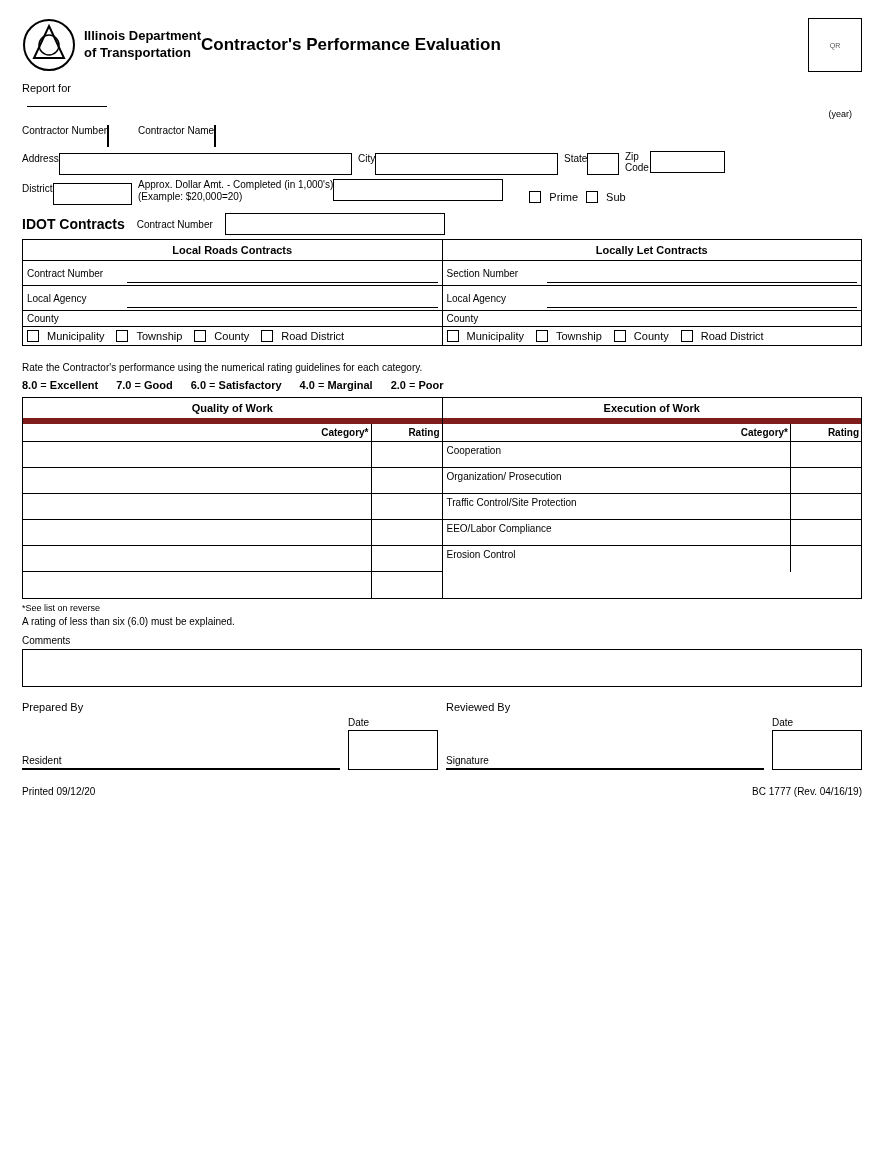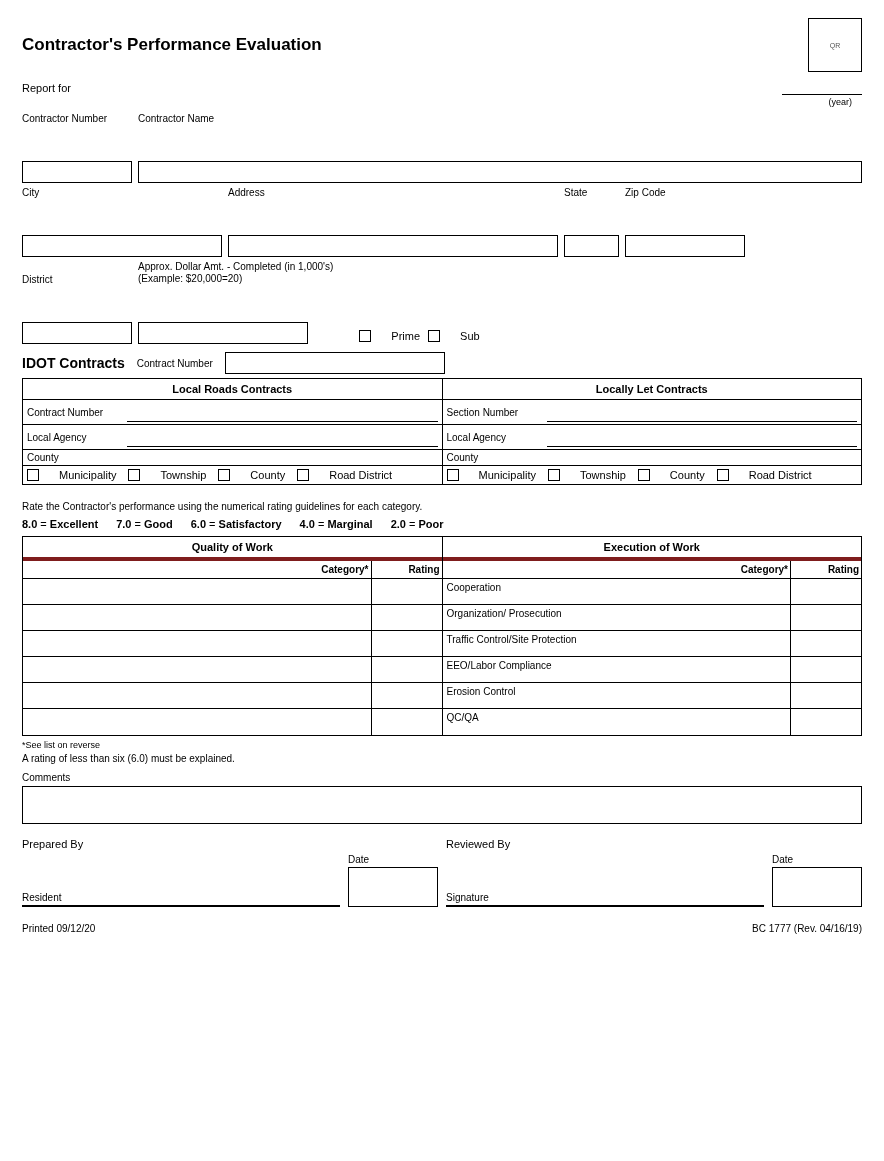--- a/index.html
+++ b/index.html
@@ -47,20 +47,21 @@
       align-items: center;
       justify-content: center;
       font-size: 7px;
       color: #555;
     }
     
     .report-for-row {
       display: flex;
       justify-content: space-between;
       margin-bottom: 2px;
+      flex-direction: column;
     }
     .report-for-line {
       border-bottom: 1px solid #000;
       width: 80px;
       display: inline-block;
       margin-left: 5px;
       vertical-align: bottom;
     }
     .year-label {
       display: flex;
@@ -73,22 +74,21 @@
     }
     
     .form-row {
       display: flex;
       gap: 6px;
       margin-bottom: 4px;
       align-items: flex-end;
     }
     .field-group {
       display: flex;
-      flex-direction: column;
-      gap: 35px;
+      flex-direction: row;
     }
     .field-label {
       font-size: 10px;
       margin-bottom: 2px;
     }
     .field-input {
       border: 1px solid #000;
       height: 22px;
       background: #fff;
     }
@@ -109,21 +109,21 @@
     }
     .prime-sub {
       display: flex;
       align-items: center;
       gap: 8px;
       padding-bottom: 2px;
     }
     .checkbox-item {
       display: flex;
       align-items: center;
-      gap: 20px;
+      gap: 8px;
     }
     .checkbox-box {
       width: 12px;
       height: 12px;
       border: 1px solid #000;
       display: inline-block;
     }
     
     .idot-section {
       margin-top: 8px;
@@ -226,21 +226,21 @@
       border-right: 1px solid #000;
     }
     .work-col:last-child {
       border-right: none;
     }
     .work-col-header {
       text-align: center;
       font-weight: bold;
       font-size: 11px;
       padding: 4px 2px;
-      border-bottom: 4px solid #7f1d1d;
+      border-bottom: 6px solid #7f1d1d;
     }
     .work-sub-header {
       display: flex;
       border-bottom: 1px solid #000;
     }
     .work-sub-cell {
       flex: 1;
       text-align: right;
       font-weight: bold;
       font-size: 10px;
@@ -341,20 +341,30 @@
       display: flex;
       justify-content: space-between;
       margin-top: 14px;
       font-size: 10px;
     }
   </style>
 </head>
 <body>
 
 <div class="header">
+  <div class="logo-area">
+
+    <svg class="logo-icon" viewBox="0 0 54 54" xmlns="http://www.w3.org/2000/svg">
+      <circle cx="27" cy="27" r="25" fill="none" stroke="#000" stroke-width="2"></circle>
+      <polygon points="27,8 42,40 12,40" fill="none" stroke="#000" stroke-width="2"></polygon>
+      <circle cx="27" cy="27" r="10" fill="none" stroke="#000" stroke-width="1.5"></circle>
+    </svg>
+    <div class="org-name" style="white-space:pre-line;">Illinois Department
+of Transportation</div>
+  </div>
   <div class="form-title">Contractor's Performance Evaluation</div>
   <div class="qr-placeholder">QR</div>
 </div>
 
 <div class="report-for-row">
   <span>Report for</span>
   <span class="report-for-line">&nbsp;</span>
 </div>
 <div class="year-label">
   <span>(year)</span>
@@ -365,27 +375,27 @@
     <span class="field-label">Contractor Number</span>
     <div class="field-input"></div>
   </div>
   <div class="field-group contractor-name">
     <span class="field-label">Contractor Name</span>
     <div class="field-input"></div>
   </div>
 </div>
 
 <div class="form-row">
+  <div class="field-group address-field">
+    <span class="field-label">Address</span>
+    <div class="field-input" style="width:330px;"></div>
+  </div>
   <div class="field-group city-field">
     <span class="field-label">City</span>
     <div class="field-input" style="width:200px;"></div>
-  </div>
-  <div class="field-group address-field">
-    <span class="field-label">Address</span>
-    <div class="field-input" style="width:330px;"></div>
   </div>
   <div class="field-group state-field">
     <span class="field-label">State</span>
     <div class="field-input" style="width:55px;"></div>
   </div>
   <div class="field-group zipcode-field">
     <span class="field-label">Zip Code</span>
     <div class="field-input" style="width:120px;"></div>
   </div>
 </div>
@@ -554,24 +564,20 @@
       <div class="work-rating-cell"></div>
     </div>
     <div class="work-data-row">
       <div class="work-cat-cell">EEO/Labor Compliance</div>
       <div class="work-rating-cell"></div>
     </div>
     <div class="work-data-row">
       <div class="work-cat-cell">Erosion Control</div>
       <div class="work-rating-cell"></div>
     </div>
-    <div class="work-data-row">
-      <div class="work-cat-cell">QC/QA</div>
-      <div class="work-rating-cell"></div>
-    </div>
   </div>
 </div>
 
 <div class="see-list">*See list on reverse</div>
 <div class="rating-note2">A rating of less than six (6.0) must be explained.</div>
 
 <div class="comments-section">
   <div class="comments-label">Comments</div>
   <div class="comments-box"></div>
 </div>

